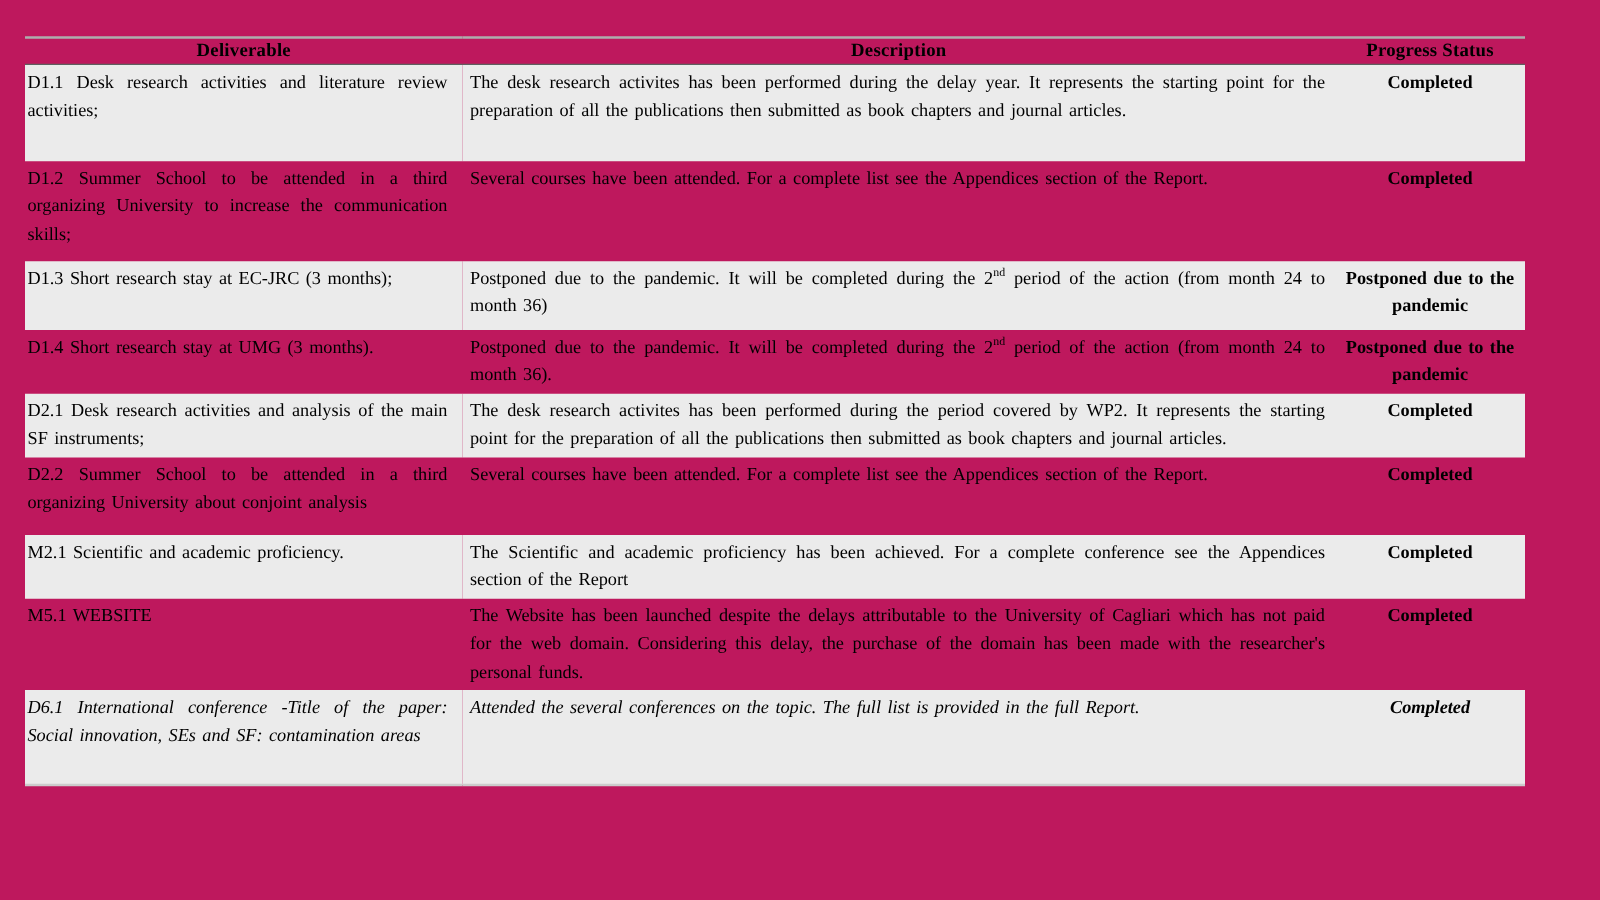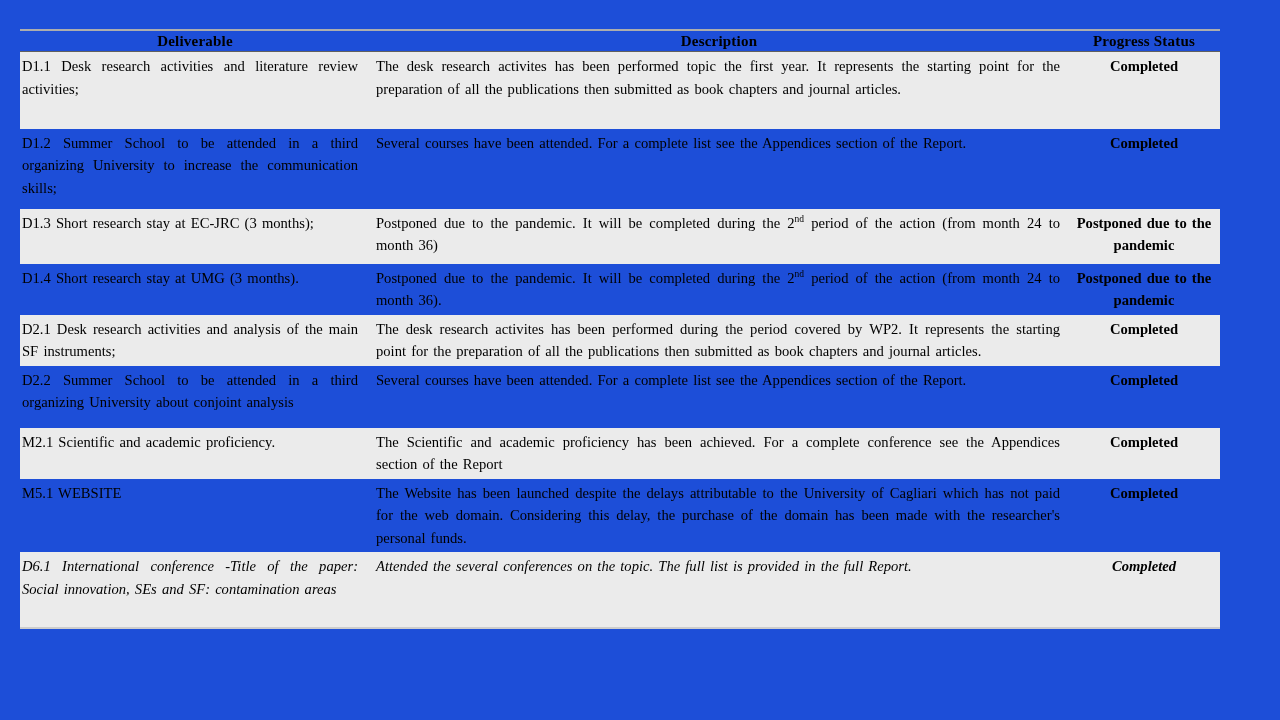--- a/index.html
+++ b/index.html
@@ -4,21 +4,21 @@
 <style>
   html, body {
     margin: 0;
     padding: 0;
     background: #ffffff;
   }
   .page {
     position: relative;
     width: 1280px;
     height: 720px;
-    background: #1d4ed8;
+    background: #be185d;
     overflow: hidden;
     font-family: "Liberation Serif", "DejaVu Serif", serif;
     color: #000000;
   }
   table.report-table {
     position: absolute;
     left: 20px;
     top: 29px;
     width: 1200px;
     border-collapse: collapse;
@@ -82,21 +82,21 @@
     <thead>
       <tr>
         <th>Deliverable</th>
         <th>Description</th>
         <th>Progress Status</th>
       </tr>
     </thead>
     <tbody id="rows">
         <tr style="height: 77px;">
           <td class="col-del">D1.1 Desk research activities and literature review activities;</td>
-          <td class="col-desc">The desk research activites has been performed topic the first year. It represents the starting point for the preparation of all the publications then submitted as book chapters and journal articles.</td>
+          <td class="col-desc">The desk research activites has been performed during the delay year. It represents the starting point for the preparation of all the publications then submitted as book chapters and journal articles.</td>
           <td class="col-status">Completed</td>
         </tr>
         <tr style="height: 80px;">
           <td class="col-del">D1.2 Summer School to be attended in a third organizing University to increase the communication skills;</td>
           <td class="col-desc">Several courses have been attended. For a complete list see the Appendices section of the Report.</td>
           <td class="col-status">Completed</td>
         </tr>
         <tr style="height: 55px;">
           <td class="col-del">D1.3 Short research stay at EC-JRC (3 months);</td>
           <td class="col-desc">Postponed due to the pandemic. It will be completed during the 2<sup>nd</sup> period of the action (from month 24 to month 36)</td>

